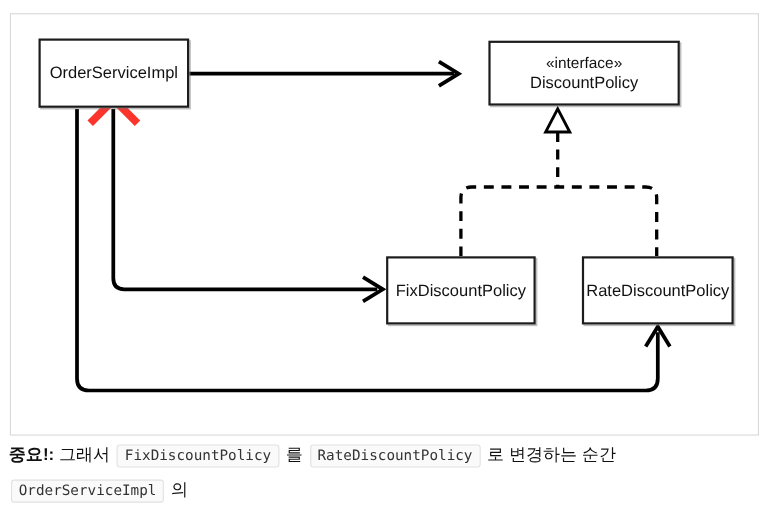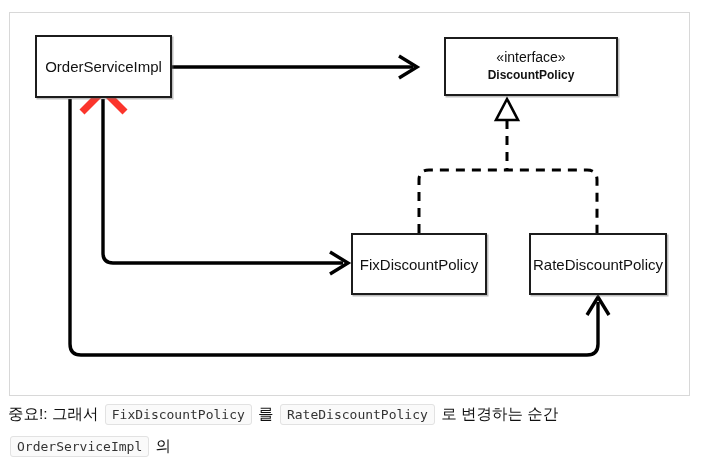--- a/index.html
+++ b/index.html
@@ -36,30 +36,30 @@
     text-align: center;
     font-size: 15px;
     color: #111111;
     z-index: 2;
   }
   #box-order    { left: 35px;  top: 35px;  width: 133px; height: 59px; }
   #box-discount { left: 444px; top: 37px;  width: 170px; height: 55px; }
   #box-fix      { left: 351px; top: 233px; width: 132px; height: 58px; }
   #box-rate     { left: 529px; top: 233px; width: 134px; height: 58px; }
   .stereotype { font-size: 14px; line-height: 18px; }
-  .iface-name { font-size: 12px; line-height: 19px; font-weight: bold; }
+  .iface-name { font-size: 15px; line-height: 19px; font-weight: normal; }
   .caption {
     position: absolute;
     left: 8px; top: 398px;
     width: 692px;
     font-size: 15.5px;
     line-height: 31px;
     color: #111111;
   }
-  .caption .bold { font-weight: normal; }
+  .caption .bold { font-weight: bold; }
   code.inline {
     font-family: "DejaVu Sans Mono", "Liberation Mono", monospace;
     font-size: 13px;
     background: #fafafa;
     border: 1px solid #e2e2e2;
     border-radius: 3px;
     padding: 2px 6px;
     color: #333333;
     margin: 0 2px;
     white-space: nowrap;

